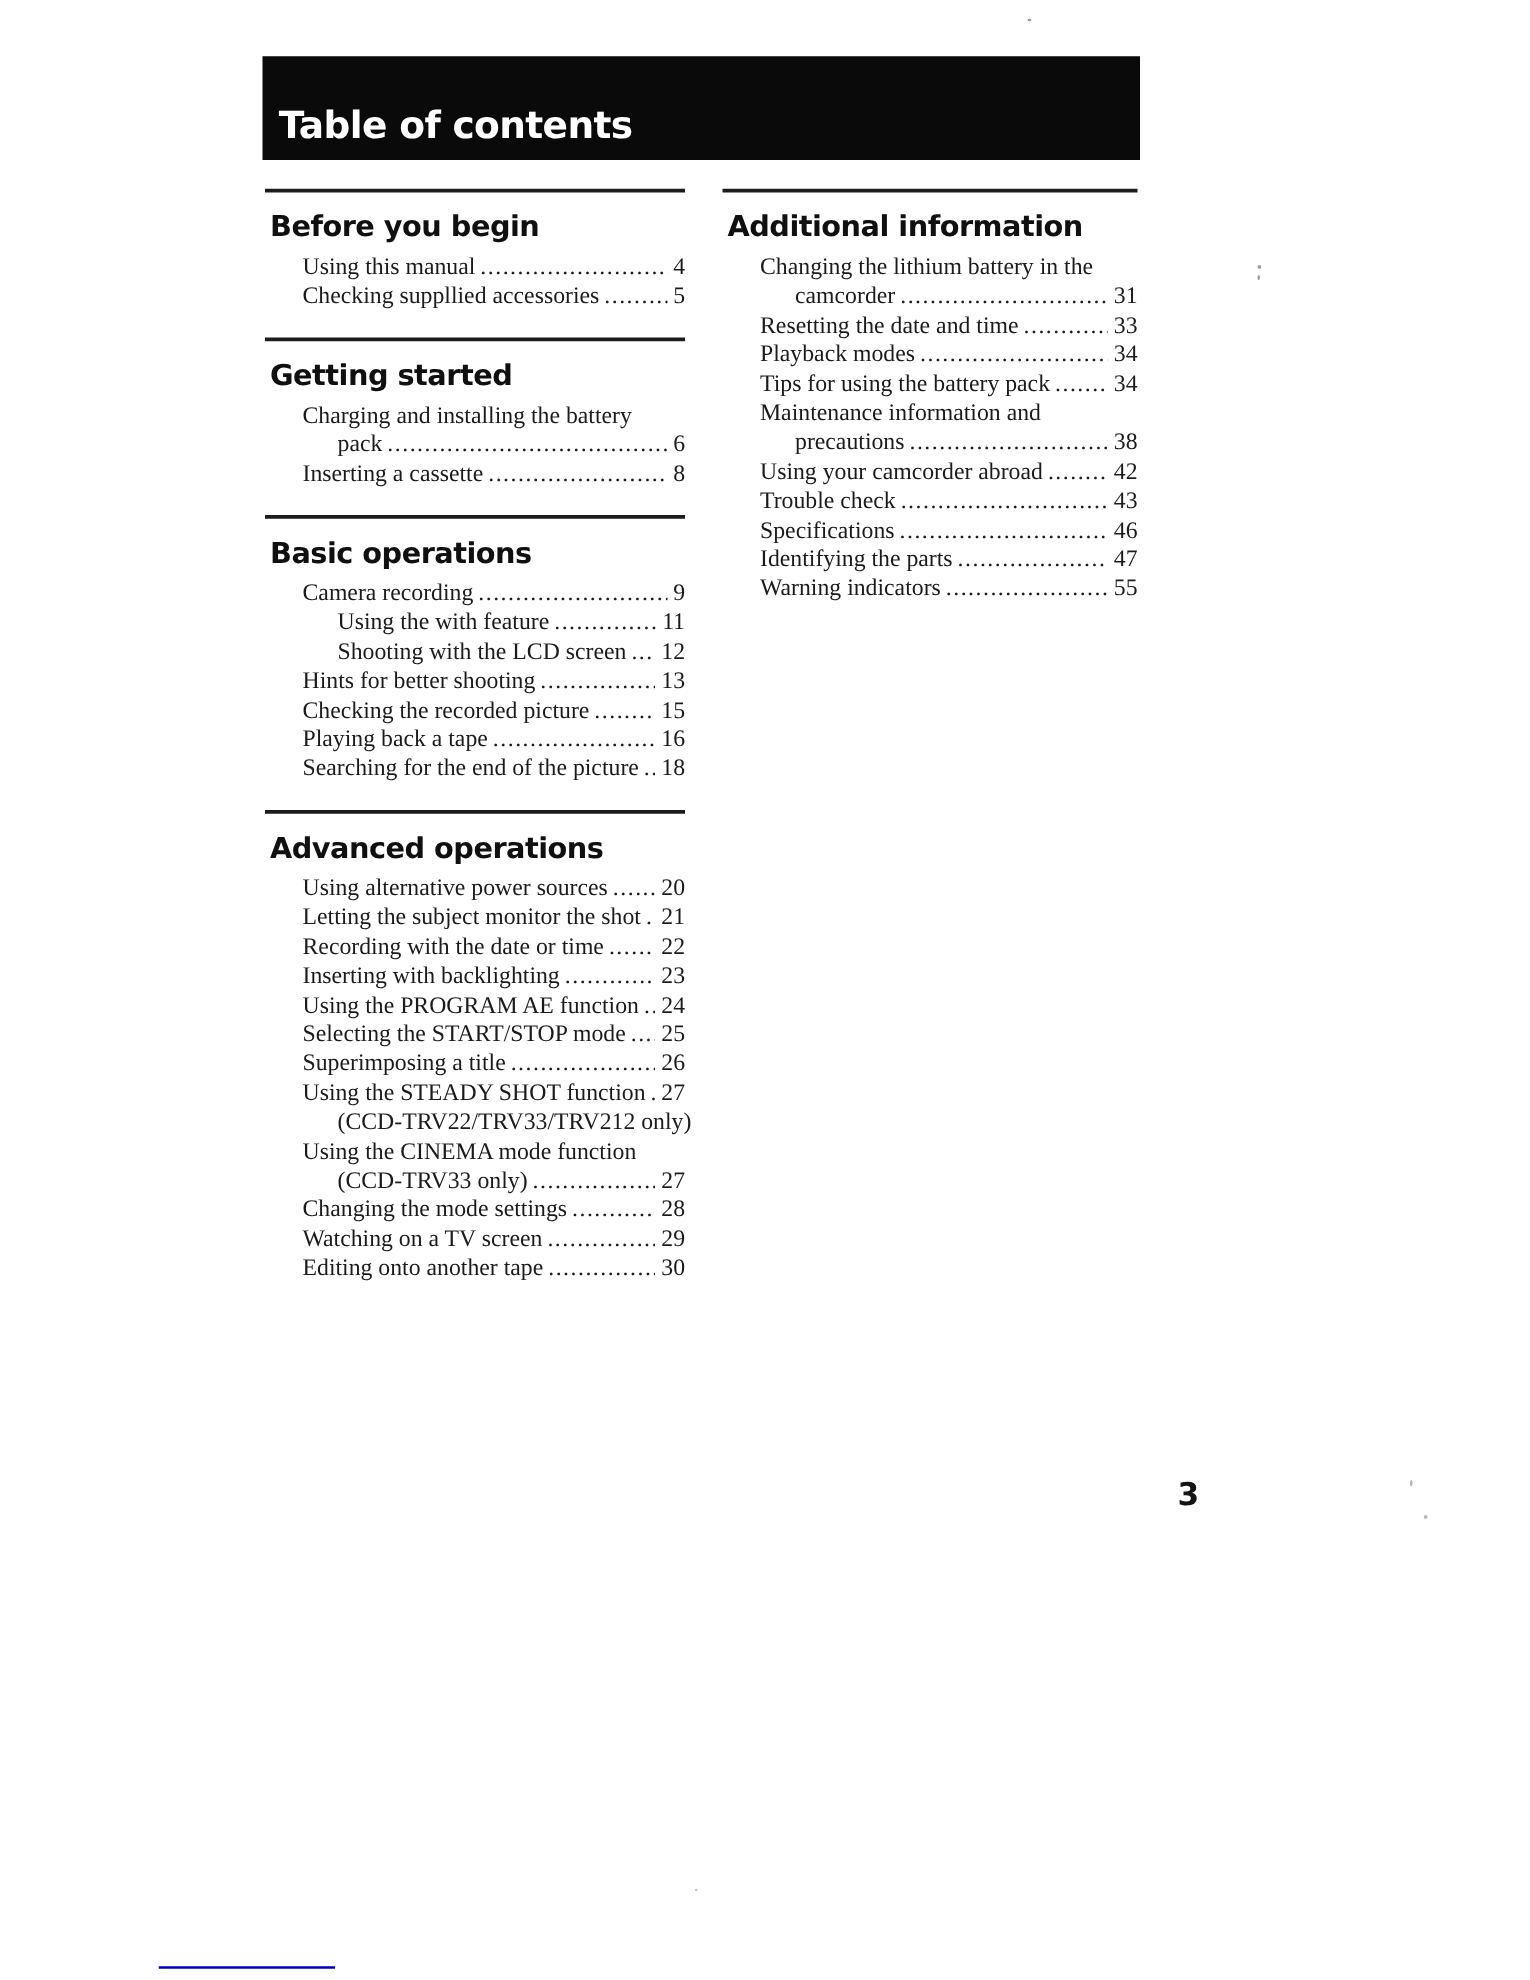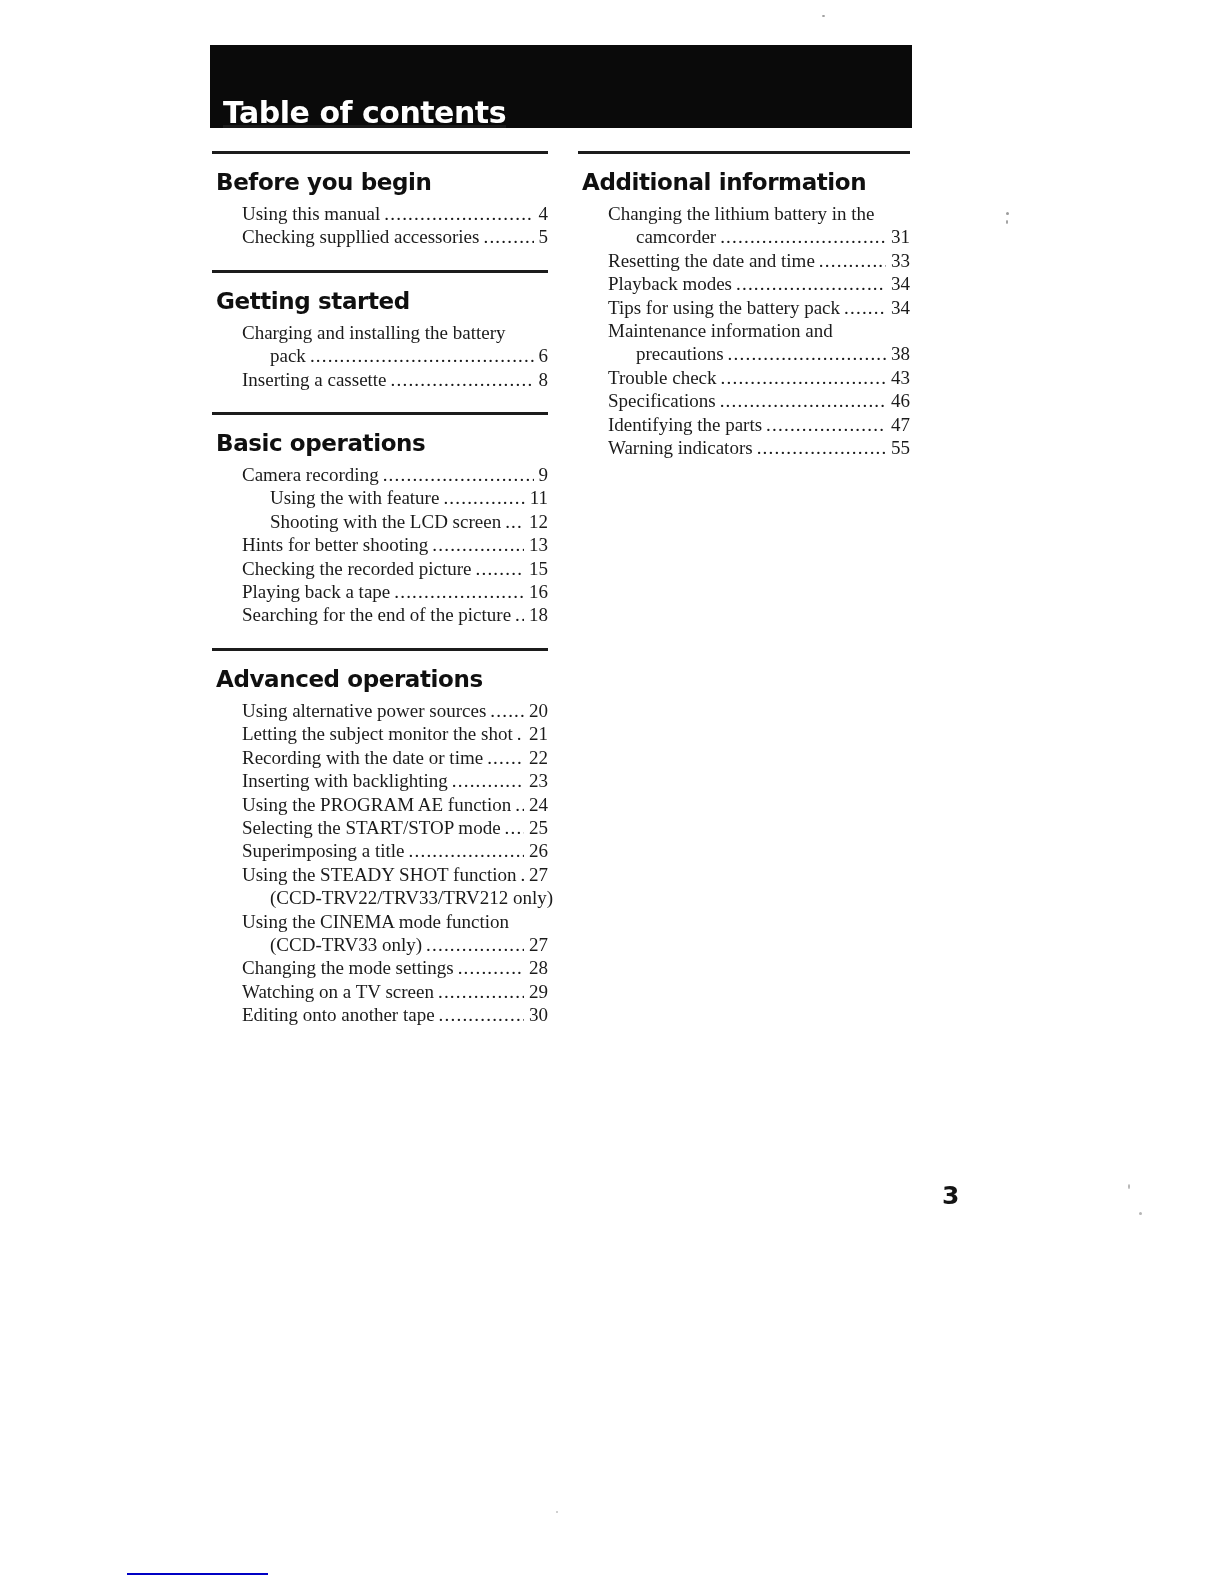--- a/index.html
+++ b/index.html
@@ -17,23 +17,22 @@
   
   .banner {
     position: absolute;
     left: 210px;
     top: 45px;
     width: 702px;
     height: 83px;
     background: #0a0a0a;
     display: flex;
     align-items: flex-end;
-    padding: 0 0 0 13px;
+    padding: 0 0 12px 13px;
     box-sizing: border-box;
-    text-decoration: underline;
   }
   .banner-title {
     font-family: "DejaVu Sans", sans-serif;
     font-weight: bold;
     font-size: 30px;
     line-height: 1;
     color: #ffffff;
     letter-spacing: -0.5px;
   }
 
@@ -278,20 +277,25 @@
         </div>
         <div class="toc-entry indent-0">
           <span class="toc-label">Maintenance information and</span>
         </div>
         <div class="toc-entry indent-1">
           <span class="toc-label">precautions</span>
           <span class="toc-dots"></span>
           <span class="toc-page">38</span>
         </div>
         <div class="toc-entry indent-0">
+          <span class="toc-label">Using your camcorder abroad</span>
+          <span class="toc-dots"></span>
+          <span class="toc-page">42</span>
+        </div>
+        <div class="toc-entry indent-0">
           <span class="toc-label">Trouble check</span>
           <span class="toc-dots"></span>
           <span class="toc-page">43</span>
         </div>
         <div class="toc-entry indent-0">
           <span class="toc-label">Specifications</span>
           <span class="toc-dots"></span>
           <span class="toc-page">46</span>
         </div>
         <div class="toc-entry indent-0">

